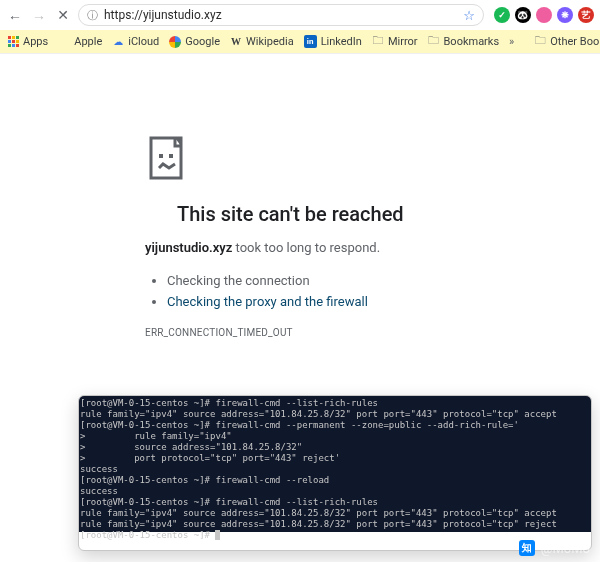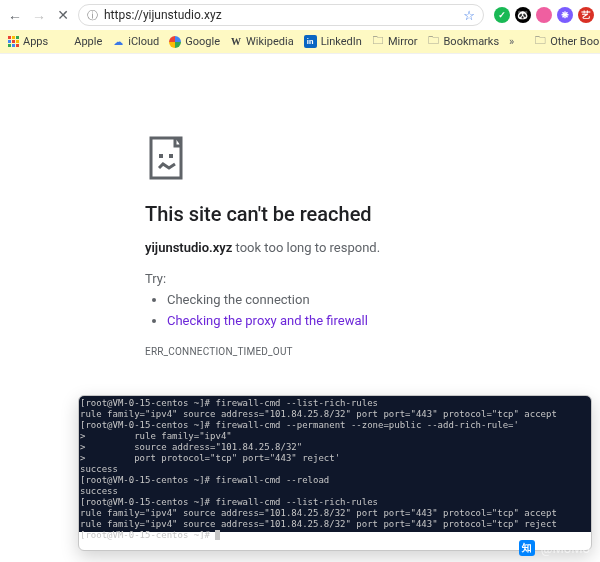--- a/index.html
+++ b/index.html
@@ -123,34 +123,35 @@
     width: 48px; height: 48px;
     margin-bottom: 20px;
     position: relative;
   }
   .sad-icon svg { width: 100%; height: 100%; }
   h1.err-title {
     font-size: 20px;
     font-weight: 500;
     color: #202124;
     margin-bottom: 14px;
+    margin-left: 32px;
   }
   .err-desc { color: #5f6368; font-size: 13px; margin-bottom: 16px; }
   .err-desc b { color: #202124; font-weight: 600; }
   .err-try { color: #5f6368; margin-bottom: 4px; font-size: 13px; }
   ul.suggestions {
     padding-left: 22px;
     margin-bottom: 14px;
   }
   ul.suggestions li {
     font-size: 13px;
     color: #5f6368;
     line-height: 1.6;
   }
-  ul.suggestions li.link a { color: #6d28d9; text-decoration: none; }
+  ul.suggestions li.link a { color: #0c4a6e; text-decoration: none; }
   .err-code { color: #5f6368; font-size: 10px; letter-spacing: 0.2px; }
 
   
   .term {
     position: absolute;
     left: 78px;
     top: 395px;
     width: 514px;
     height: 156px;
     border: 1px solid #c7c7c7;
@@ -306,21 +307,20 @@
       <polyline points="30,4 30,12 36,12" fill="none" stroke="#5f6368" stroke-width="3"></polyline>
       <rect x="14" y="20" width="4" height="4" fill="#5f6368"></rect>
       <rect x="24" y="20" width="4" height="4" fill="#5f6368"></rect>
       <polyline points="14,34 18,30 24,34 30,30" fill="none" stroke="#5f6368" stroke-width="3"></polyline>
     </svg>
   </div>
   <h1 class="err-title">This site can't be reached</h1>
   <p class="err-desc">
     <b>yijunstudio.xyz</b><span> took too long to respond.</span>
   </p>
-  <p class="err-try">Try:</p>
   <ul class="suggestions">
     <li>Checking the connection</li>
     <li class="link">
       <a href="#">Checking the proxy and the firewall</a>
     </li>
   </ul>
   <p class="err-code">ERR_CONNECTION_TIMED_OUT</p>
 </div>
 
 <div class="term">

